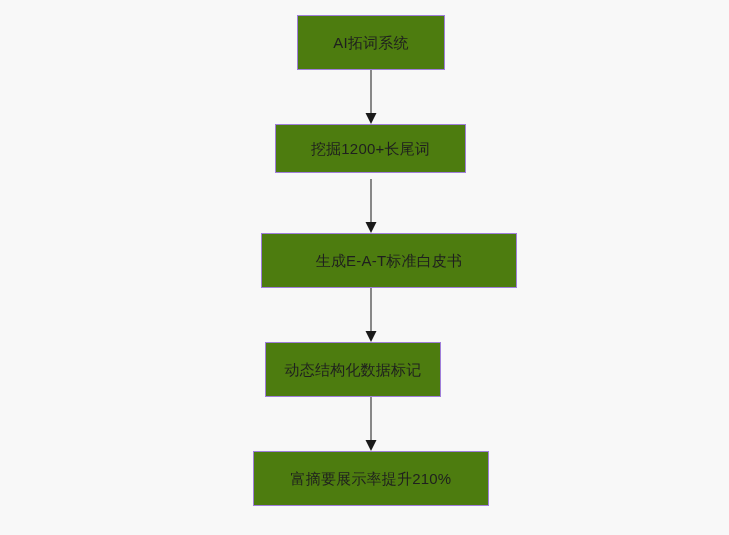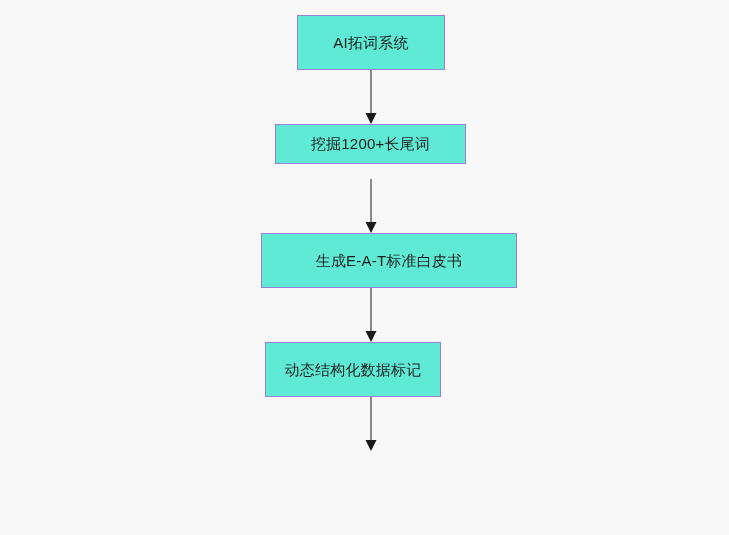--- a/index.html
+++ b/index.html
@@ -14,21 +14,21 @@
     overflow: hidden;
   }
   #flow-canvas {
     position: relative;
     width: 729px;
     height: 535px;
   }
   .node {
     position: absolute;
     box-sizing: border-box;
-    background: #5eead4;
+    background: #4d7c0f;
     border: 1px solid #9f7eda;
     display: flex;
     align-items: center;
     justify-content: center;
     color: #1f1f1f;
     font-size: 15px;
     line-height: 1.2;
     letter-spacing: 0.2px;
     white-space: nowrap;
   }
@@ -53,21 +53,21 @@
     <span class="node-label">AI拓词系统</span>
   </div>
 
   <div class="edge" id="e1" style="left: 343px; top: 70px; height: 54px;">
     <svg width="56" height="54" viewBox="0 0 56 54" aria-hidden="true">
       <line x1="28" y1="0" x2="28" y2="47" stroke="#888888" stroke-width="2"></line>
       <polygon points="28,54 22.5,43 33.5,43" fill="#1a1a1a"></polygon>
     </svg>
   </div>
 
-  <div class="node" id="n2" style="left: 275px; top: 124px; width: 191px; height: 40px;">
+  <div class="node" id="n2" style="left: 275px; top: 124px; width: 191px; height: 49px;">
     <span class="node-label">挖掘1200+长尾词</span>
   </div>
 
   <div class="edge" id="e2" style="left: 343px; top: 179px; height: 54px;">
     <svg width="56" height="54" viewBox="0 0 56 54" aria-hidden="true">
       <line x1="28" y1="0" x2="28" y2="47" stroke="#888888" stroke-width="2"></line>
       <polygon points="28,54 22.5,43 33.5,43" fill="#1a1a1a"></polygon>
     </svg>
   </div>
 
@@ -86,14 +86,17 @@
     <span class="node-label">动态结构化数据标记</span>
   </div>
 
   <div class="edge" id="e4" style="left: 343px; top: 397px; height: 54px;">
     <svg width="56" height="54" viewBox="0 0 56 54" aria-hidden="true">
       <line x1="28" y1="0" x2="28" y2="47" stroke="#888888" stroke-width="2"></line>
       <polygon points="28,54 22.5,43 33.5,43" fill="#1a1a1a"></polygon>
     </svg>
   </div>
 
+  <div class="node" id="n5" style="left: 253px; top: 451px; width: 236px; height: 55px;">
+    <span class="node-label">富摘要展示率提升210%</span>
+  </div>
 
 </div>
 
 </body></html>

